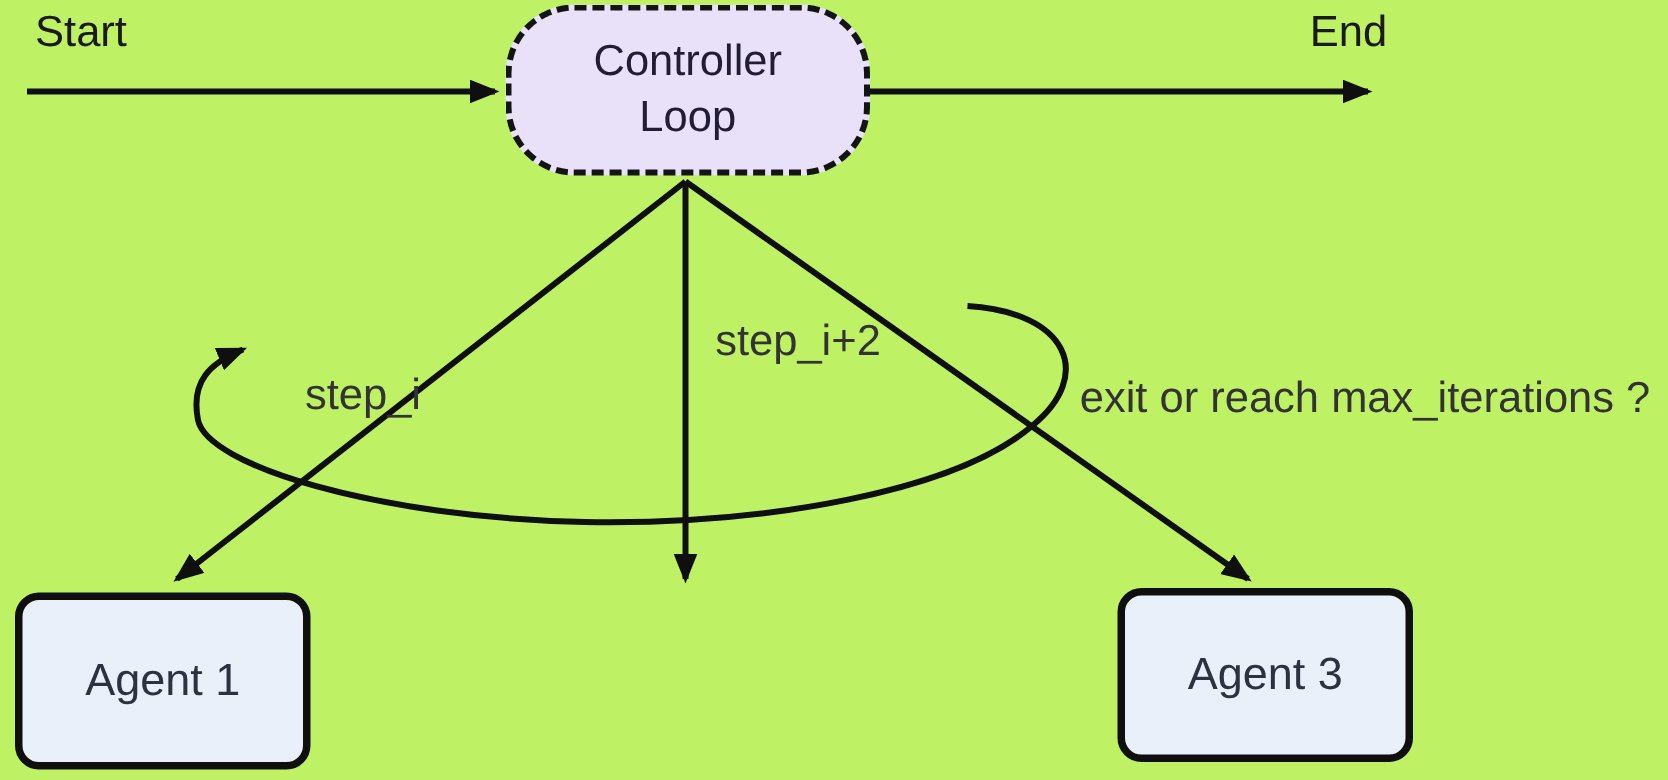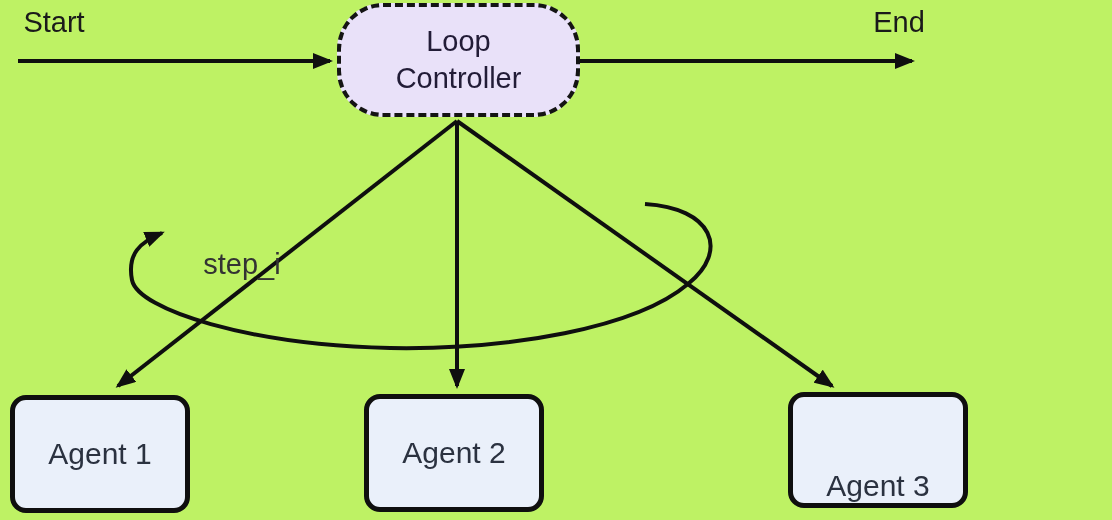--- a/index.html
+++ b/index.html
@@ -20,29 +20,29 @@
     text-align:center;
   }
   .controller{
     left:337px;top:3px;width:243px;height:114px;
     border:4px dashed #141414;border-radius:46px;
     background:var(--controller-fill,#e9e1f9);
     color:var(--controller-text,#221c37);
     font-size:29px;line-height:1.26;
   }
   .agent{
-    width:180px;height:118px;
+    width:197px;height:118px;
     border:5px solid #0f0f0f;border-radius:16px;
     background:var(--agent-fill,#eaf0fa);
     color:var(--agent-text,#2b3240);
     font-size:30px;
   }
   .agent-1{left:10px;top:395px;}
   .agent-2{left:364px;top:394px;}
-  .agent-3{left:788px;top:392px;height:116px;align-items:flex-end;}
+  .agent-3{left:745px;top:392px;height:116px;}
 </style>
 </head>
 <body>
 
 <div class="canvas">
 
   <svg class="edges" viewBox="0 0 1112 520" xmlns="http://www.w3.org/2000/svg">
     <defs>
       <marker id="ah" viewBox="0 0 20 16" refX="17" refY="8" markerWidth="20" markerHeight="16" orient="auto" markerUnits="userSpaceOnUse">
         <path d="M0,0 L20,8 L0,16 Z"></path>
@@ -55,31 +55,30 @@
     <path class="edge" d="M457,121 L832,386" marker-end="url(#ah)"></path>
     <path class="edge" d="M645,204 C712,208 730,250 688,284 C636,328 510,350 390,348 C250,345 138,310 132,280 C127,254 140,242 162,233" marker-end="url(#ah)"></path>
   </svg>
 
   <span class="lbl endpoint" style="left:54px;top:22px;">Start</span>
 
   <span class="lbl endpoint" style="left:860px;top:22px;margin-left:39px;">End</span>
 
   <div class="node controller">
     <div>
+      <div>Controller</div>
       <div>Loop</div>
-      <div>Controller</div>
     </div>
   </div>
 
   <span class="lbl" style="left:242px;top:228px;margin-top:36px;">step_i</span>
+  <span class="lbl" style="left:532px;top:228px;">step_i+2</span>
 
+  <span class="lbl" style="left:910px;top:266px;">exit or reach max_iterations ?</span>
 
   <div class="node agent agent-1">
     <span>Agent 1</span>
-  </div>
-  <div class="node agent agent-2">
-    <span>Agent 2</span>
   </div>
   <div class="node agent agent-3">
     <span>Agent 3</span>
   </div>
 
 </div>
 
 </body></html>

